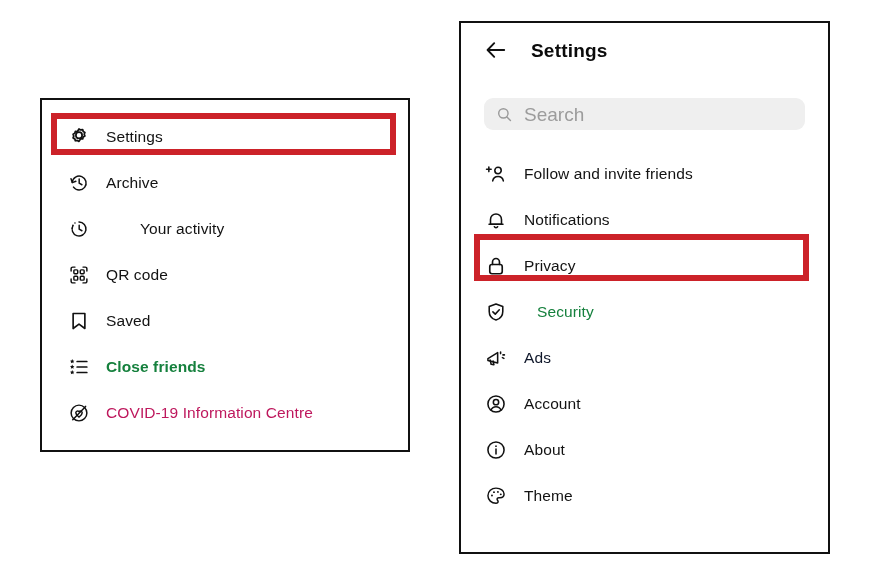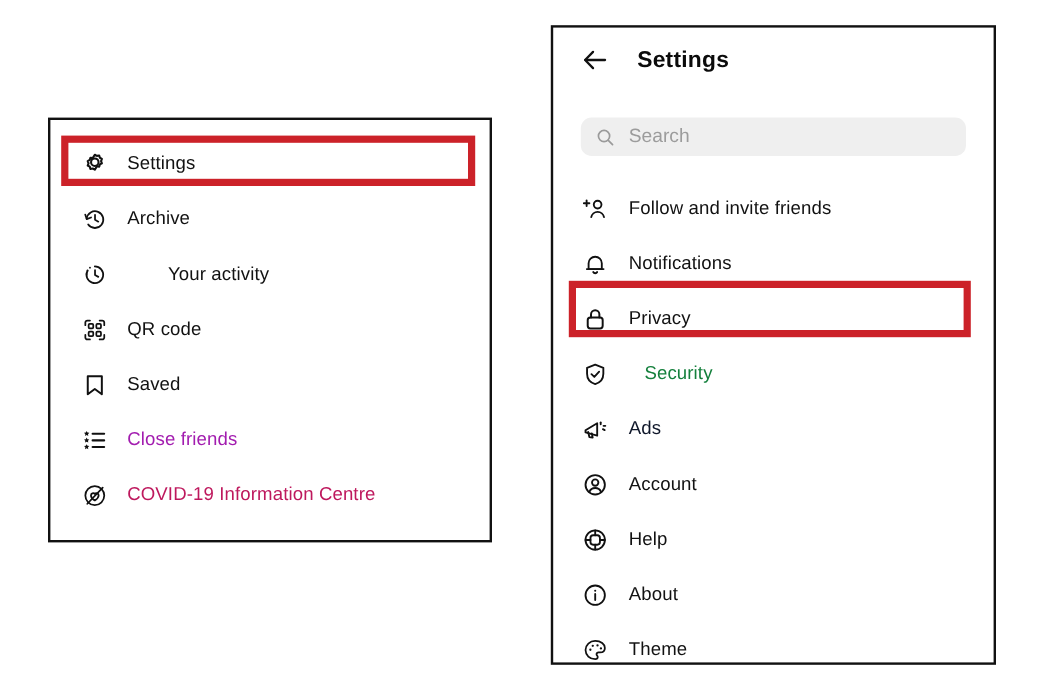--- a/index.html
+++ b/index.html
@@ -133,21 +133,21 @@
     align-items: center;
     height: 32px;
     background: #efefef;
     border-radius: 9px;
     padding-left: 12px;
     box-sizing: border-box;
   }
   .search-icon { color: #9a9a9a; display:flex; align-items:center; }
   .search-text {
     margin-left: 11px;
-    font-size: 16px;
+    font-size: 19px;
     color: #9c9c9c;
     line-height: 1;
   }
 
   .list-start-left { padding-top: 14px; }
   .list-start-right { padding-top: 21px; }
 </style>
 </head>
 <body>
 
@@ -217,21 +217,21 @@
       <span class="row-icon">
         <svg width="22" height="22" viewBox="0 0 24 24" fill="none" stroke="currentColor" stroke-width="1.9" stroke-linecap="round">
           <line x1="10" y1="6" x2="20.5" y2="6"></line>
           <line x1="10" y1="12" x2="20.5" y2="12"></line>
           <line x1="10" y1="18" x2="20.5" y2="18"></line>
           <path d="M4.6 3.4l.75 1.5 1.65.24-1.2 1.17.28 1.64-1.48-.78-1.48.78.28-1.64-1.2-1.17 1.65-.24z" fill="currentColor" stroke="none"></path>
           <path d="M4.6 9.4l.75 1.5 1.65.24-1.2 1.17.28 1.64-1.48-.78-1.48.78.28-1.64-1.2-1.17 1.65-.24z" fill="currentColor" stroke="none"></path>
           <path d="M4.6 15.4l.75 1.5 1.65.24-1.2 1.17.28 1.64-1.48-.78-1.48.78.28-1.64-1.2-1.17 1.65-.24z" fill="currentColor" stroke="none"></path>
         </svg>
       </span>
-      <span class="row-label" style="color: #a21caf;">Close friends</span>
+      <span class="row-label" style="color: #15803d; font-weight: bold;">Close friends</span>
     </div>
 
     <div class="menu-row">
       <span class="row-icon">
         <svg width="22" height="22" viewBox="0 0 24 24" fill="none" stroke="currentColor" stroke-width="1.6" stroke-linecap="round" stroke-linejoin="round">
           <circle cx="12" cy="12" r="8.6"></circle>
           <path d="M12 16.4s-3.5-2.3-3.5-4.6a2 2 0 0 1 3.5-1.3 2 2 0 0 1 3.5 1.3c0 2.3-3.5 4.6-3.5 4.6z"></path>
           <line x1="5.2" y1="19.4" x2="19.2" y2="4.8"></line>
         </svg>
       </span>
@@ -327,33 +327,20 @@
       <span class="row-icon">
         <svg width="22" height="22" viewBox="0 0 24 24" fill="none" stroke="currentColor" stroke-width="1.7" stroke-linecap="round" stroke-linejoin="round">
           <circle cx="12" cy="12" r="8.8"></circle>
           <circle cx="12" cy="10" r="2.9"></circle>
           <path d="M6.6 18.6a5.8 5.8 0 0 1 10.8 0"></path>
         </svg>
       </span>
       <span class="row-label" style="color: rgb(18, 18, 18);">Account</span>
     </div>
 
-    <div class="menu-row">
-      <span class="row-icon">
-        <svg width="22" height="22" viewBox="0 0 24 24" fill="none" stroke="currentColor" stroke-width="1.7" stroke-linecap="round" stroke-linejoin="round">
-          <circle cx="12" cy="12" r="8.8"></circle>
-          <rect x="7.7" y="7.7" width="8.6" height="8.6" rx="2.4"></rect>
-          <line x1="12" y1="3.2" x2="12" y2="7.7"></line>
-          <line x1="12" y1="16.3" x2="12" y2="20.8"></line>
-          <line x1="3.2" y1="12" x2="7.7" y2="12"></line>
-          <line x1="16.3" y1="12" x2="20.8" y2="12"></line>
-        </svg>
-      </span>
-      <span class="row-label" style="color: rgb(18, 18, 18);">Help</span>
-    </div>
 
     <div class="menu-row">
       <span class="row-icon">
         <svg width="22" height="22" viewBox="0 0 24 24" fill="none" stroke="currentColor" stroke-width="1.7" stroke-linecap="round" stroke-linejoin="round">
           <circle cx="12" cy="12" r="8.8"></circle>
           <circle cx="12" cy="7.9" r="0.95" fill="currentColor" stroke="none"></circle>
           <line x1="12" y1="10.9" x2="12" y2="16.4"></line>
         </svg>
       </span>
       <span class="row-label" style="color: rgb(18, 18, 18);">About</span>

